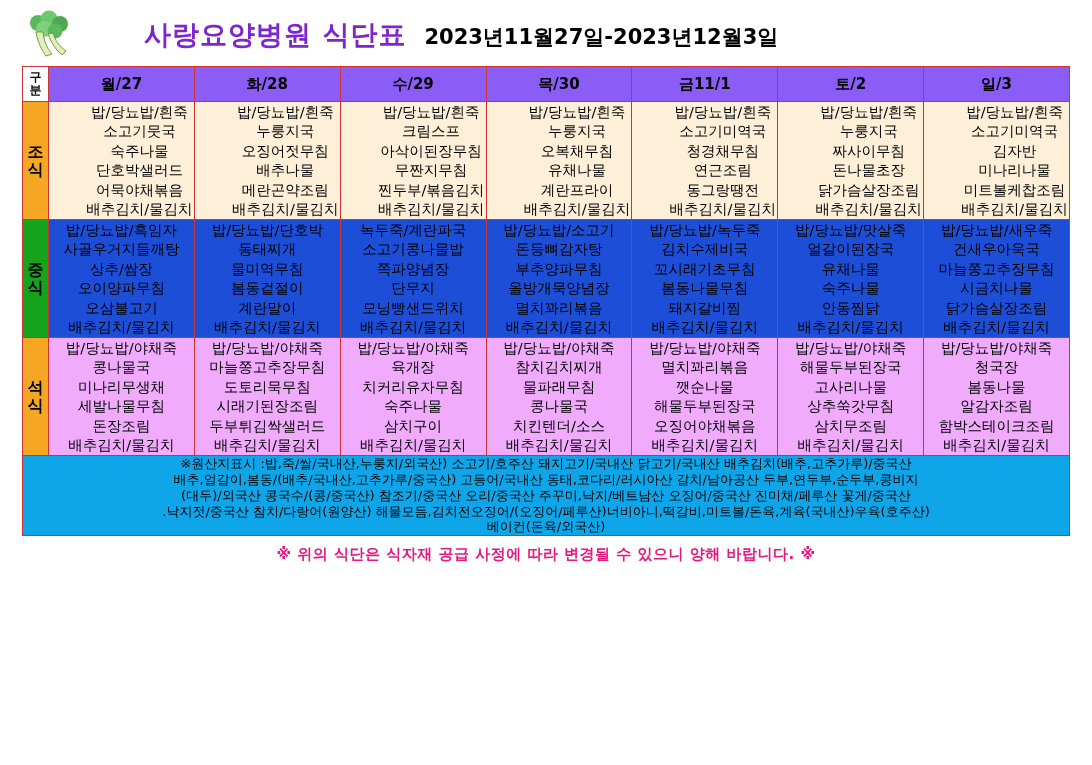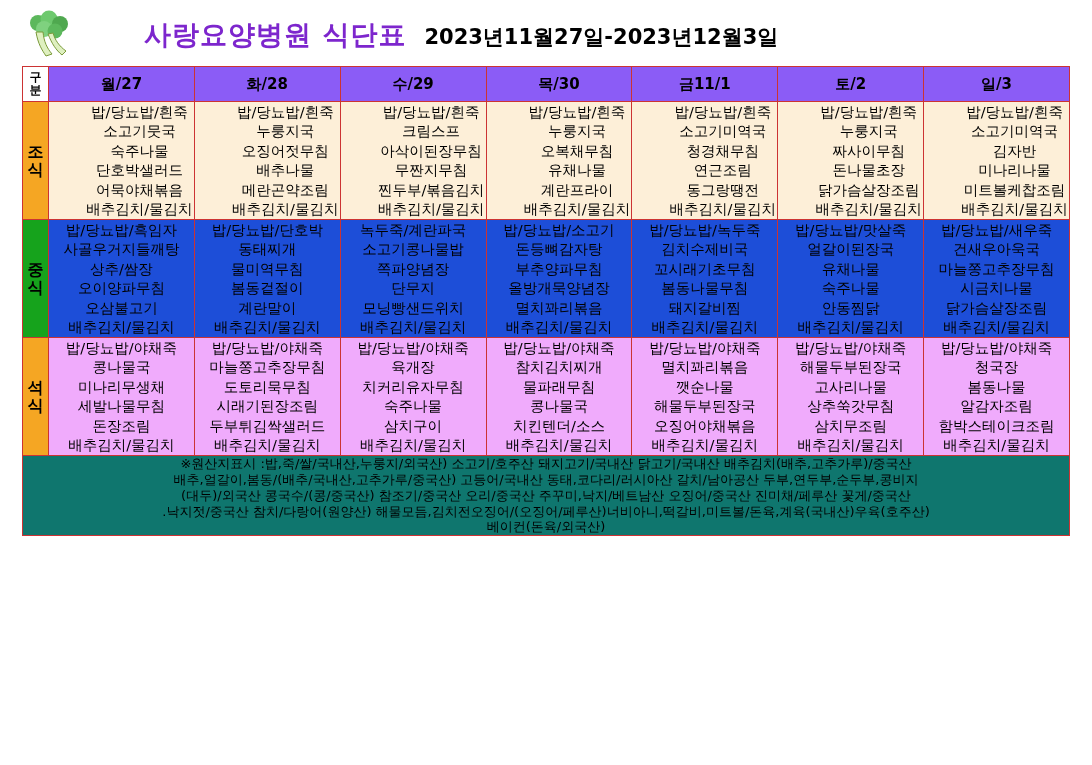--- a/index.html
+++ b/index.html
@@ -27,21 +27,21 @@
   .m-lunch{background:#16a31c;}
   .m-dinner{background:#f5a623;}
 
   td.cell{vertical-align:middle;text-align:center;font-size:14.5px;color:#000;line-height:1.0;padding:5px 2px 6px 2px;}
   .r-breakfast td.cell{background:#fdefd8;padding-left:36px;}
   .r-lunch td.cell{background:#1d4ed8;}
   .r-dinner td.cell{background:#f0abfc;}
   .cell div{padding:2.5px 0;white-space:nowrap;overflow:hidden;}
 
   
-  td.note{background:#0f766e;text-align:center;font-size:13px;line-height:1.22;padding:5px 6px 6px 6px;color:#000;}
+  td.note{background:#0ea5e9;text-align:center;font-size:13px;line-height:1.22;padding:5px 6px 6px 6px;color:#000;}
   td.note div{white-space:nowrap;}
 
   
   .footer{margin:9px 0 0 0;text-align:center;font-size:15px;font-weight:bold;color:#e3197f;letter-spacing:0.5px;}
 </style>
 </head>
 <body>
 
 <div class="page">
 
@@ -289,13 +289,14 @@
           <div>※원산지표시 :밥,죽/쌀/국내산,누룽지/외국산)  소고기/호주산   돼지고기/국내산  닭고기/국내산   배추김치(배추,고추가루)/중국산</div>
           <div>배추,얼갈이,봄동/(배추/국내산,고추가루/중국산)  고등어/국내산   동태,코다리/러시아산   갈치/남아공산   두부,연두부,순두부,콩비지</div>
           <div>(대두)/외국산  콩국수/(콩/중국산)   참조기/중국산   오리/중국산  주꾸미,낙지/베트남산  오징어/중국산 진미채/페루산  꽃게/중국산</div>
           <div>.낙지젓/중국산  참치/다랑어(원양산)   해물모듬,김치전오징어/(오징어/페루산)너비아니,떡갈비,미트볼/돈육,계육(국내산)우육(호주산)</div>
           <div>베이컨(돈육/외국산)</div>
         </td>
       </tr>
     </tbody>
   </table>
 
+  <div class="footer">※  위의 식단은 식자재 공급 사정에 따라 변경될 수 있으니 양해 바랍니다. ※</div>
 </div>
 
 </body></html>

